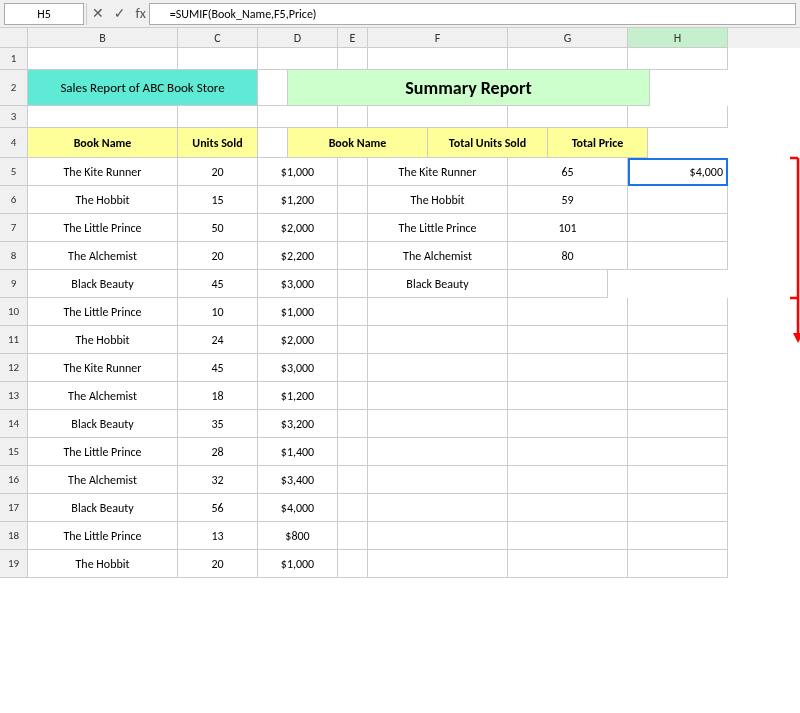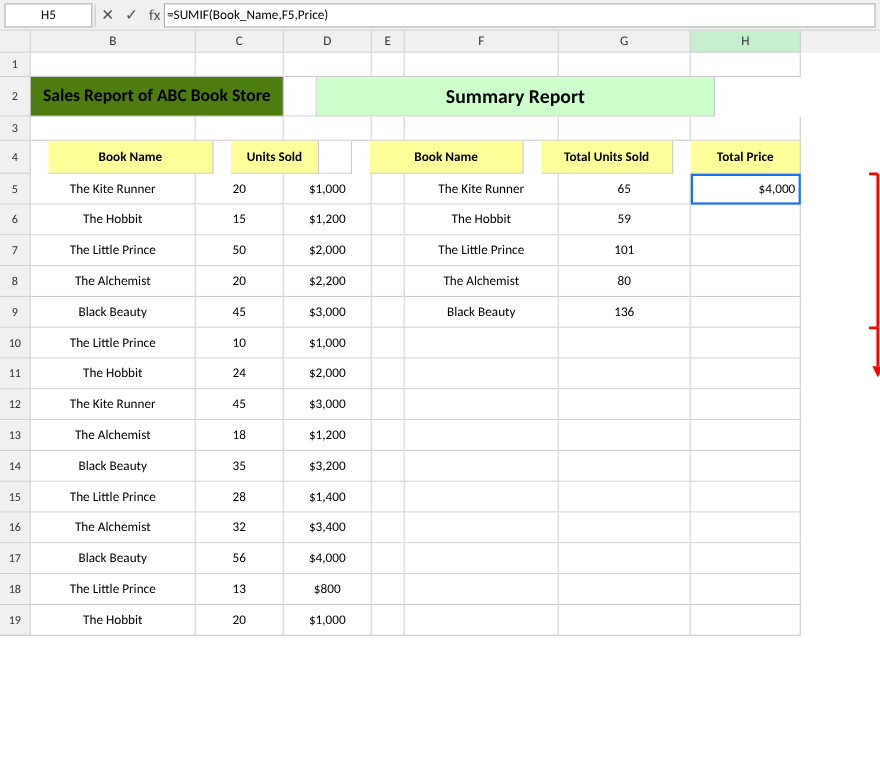--- a/index.html
+++ b/index.html
@@ -47,21 +47,21 @@
     }
     .formula-icon {
       cursor: pointer;
       padding: 0 3px;
     }
     .formula-input {
       flex: 1;
       height: 22px;
       border: 1px solid #aaa;
       background: white;
-      padding: 0 2px;
+      padding: 0 20px;
       font-size: 12px;
       font-family: Calibri, Arial, sans-serif;
     }
 
     
     .spreadsheet {
       display: flex;
       flex-direction: column;
       width: 800px;
     }
@@ -127,26 +127,25 @@
     }
     .cell-center { justify-content: center; }
     .cell-right { justify-content: flex-end; }
 
     
     .header-yellow {
       background: #ffff99;
       font-weight: bold;
       justify-content: center;
       text-align: center;
-      margin-left: 16px;
     }
     .title-yellow {
-      background: #4d7c0f;
-      font-weight: bold;
-      font-size: 16px;
+      background: #5eead4;
+      font-weight: normal;
+      font-size: 13px;
     }
     .title-green {
       background: #ccffcc;
       font-weight: bold;
       font-size: 18px;
       justify-content: center;
     }
 
     
     .row-1 { height: 22px; }
@@ -261,21 +260,20 @@
         <div class="cell col-g cell-center">80</div>
         <div class="cell col-h cell-right"></div>
       </div>
       <div class="spreadsheet-row row-data">
         <div class="row-header">9</div>
         <div class="cell col-b cell-center">Black Beauty</div>
         <div class="cell col-c cell-center">45</div>
         <div class="cell col-d cell-center">$3,000</div>
         <div class="cell col-e"></div>
         <div class="cell col-f cell-center">Black Beauty</div>
-        <div class="cell col-g cell-center">136</div>
         <div class="cell col-h cell-right"></div>
       </div>
       <div class="spreadsheet-row row-data">
         <div class="row-header">10</div>
         <div class="cell col-b cell-center">The Little Prince</div>
         <div class="cell col-c cell-center">10</div>
         <div class="cell col-d cell-center">$1,000</div>
         <div class="cell col-e"></div>
         <div class="cell col-f cell-center"></div>
         <div class="cell col-g cell-center"></div>

